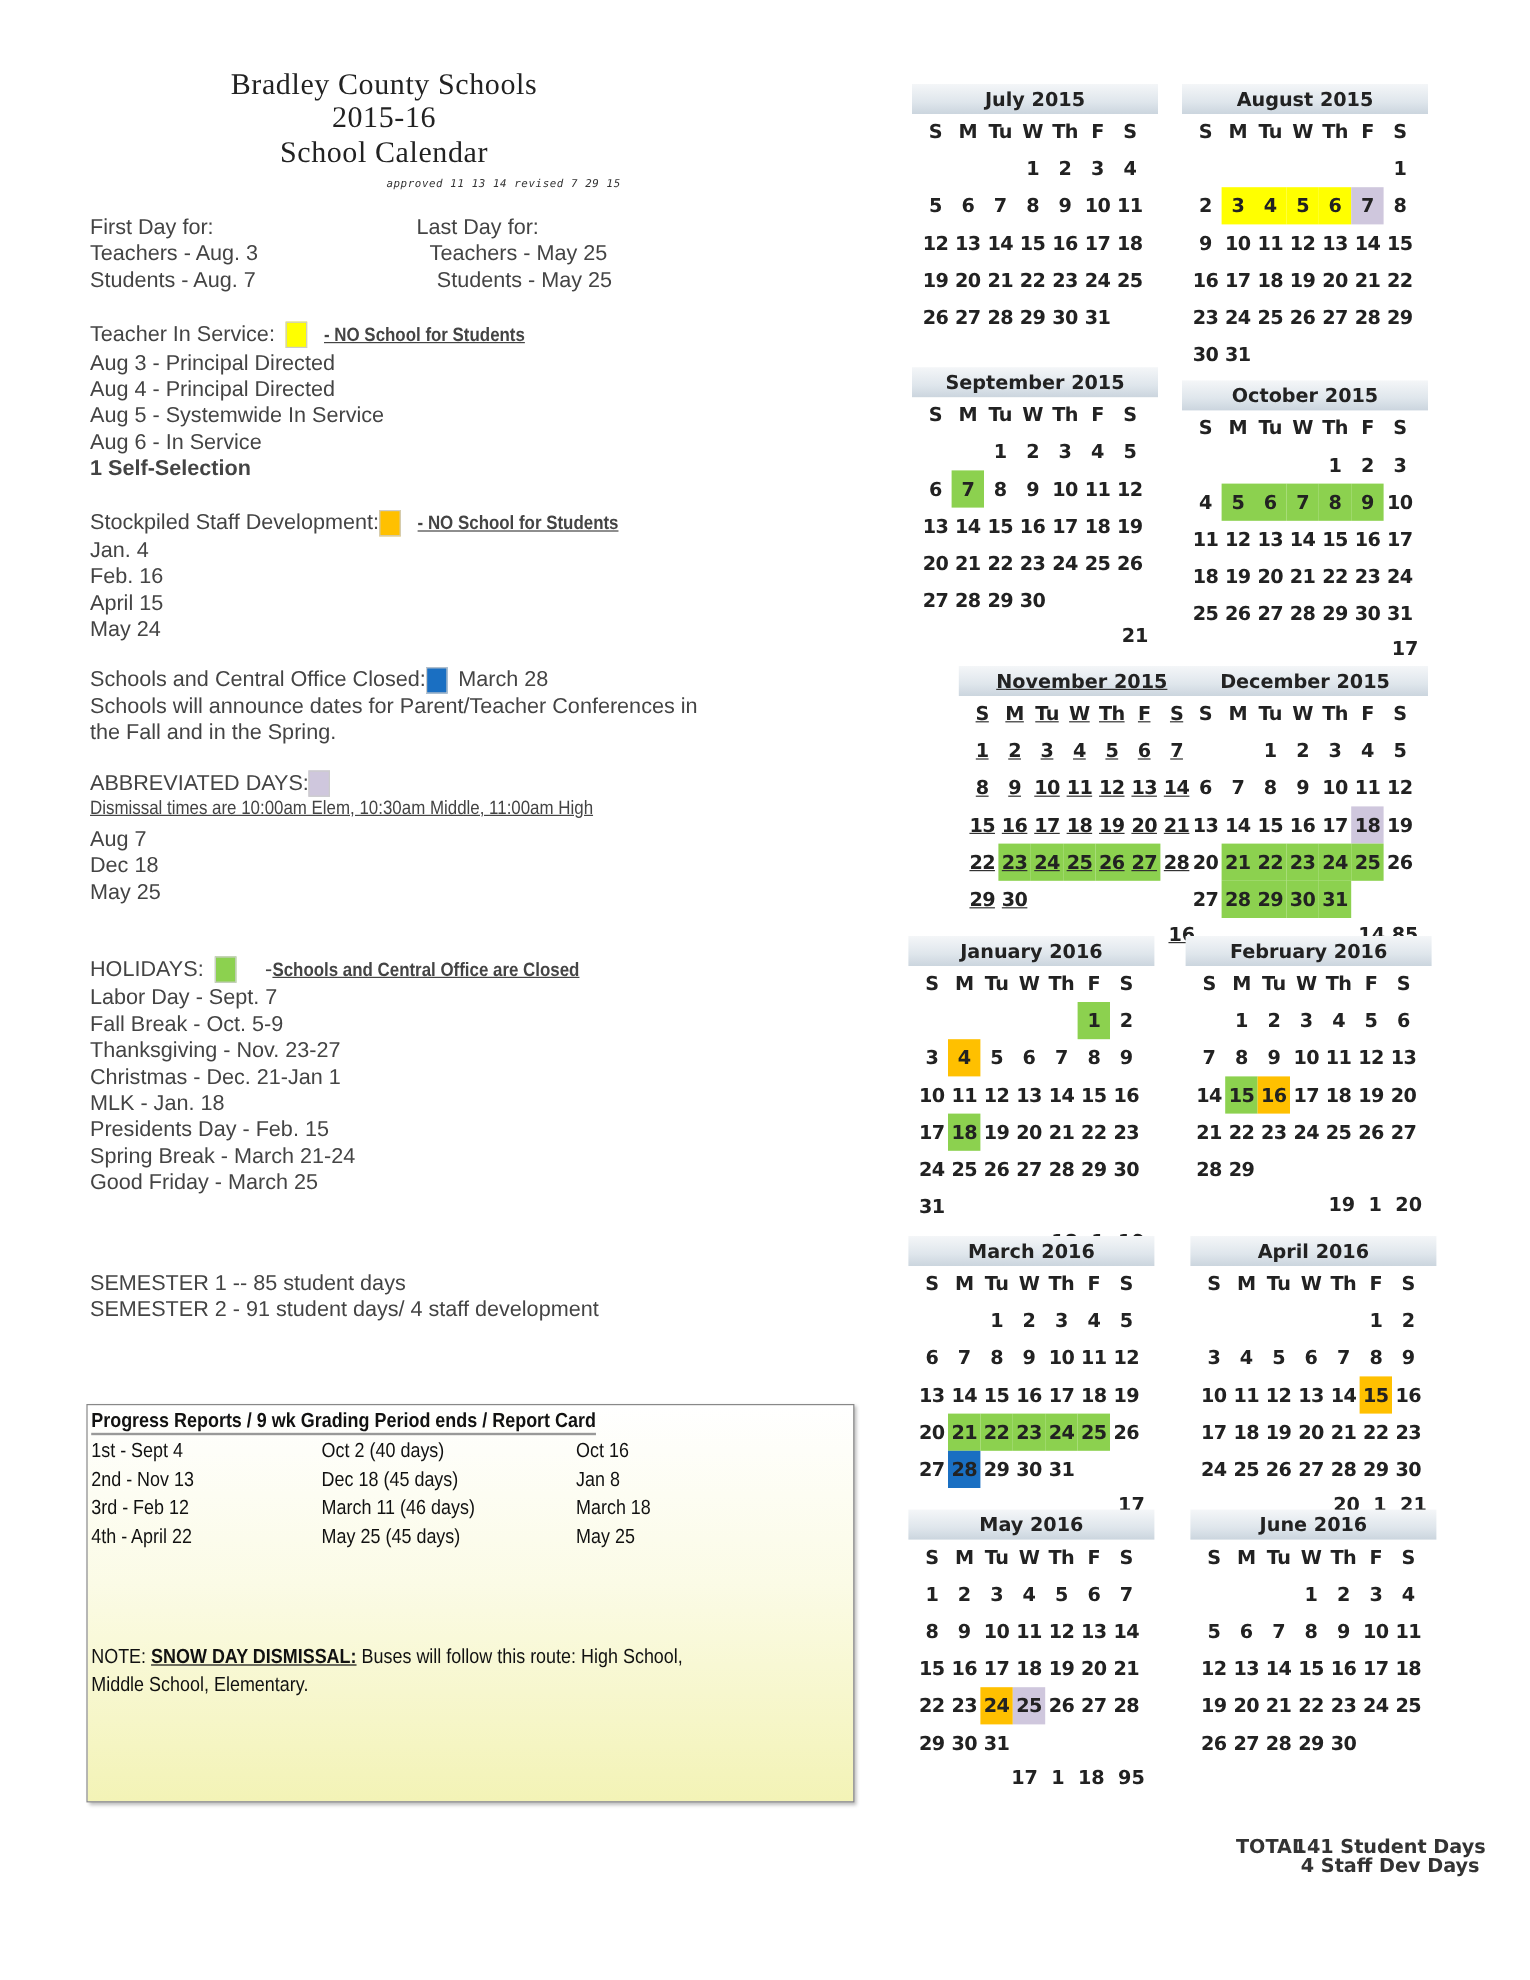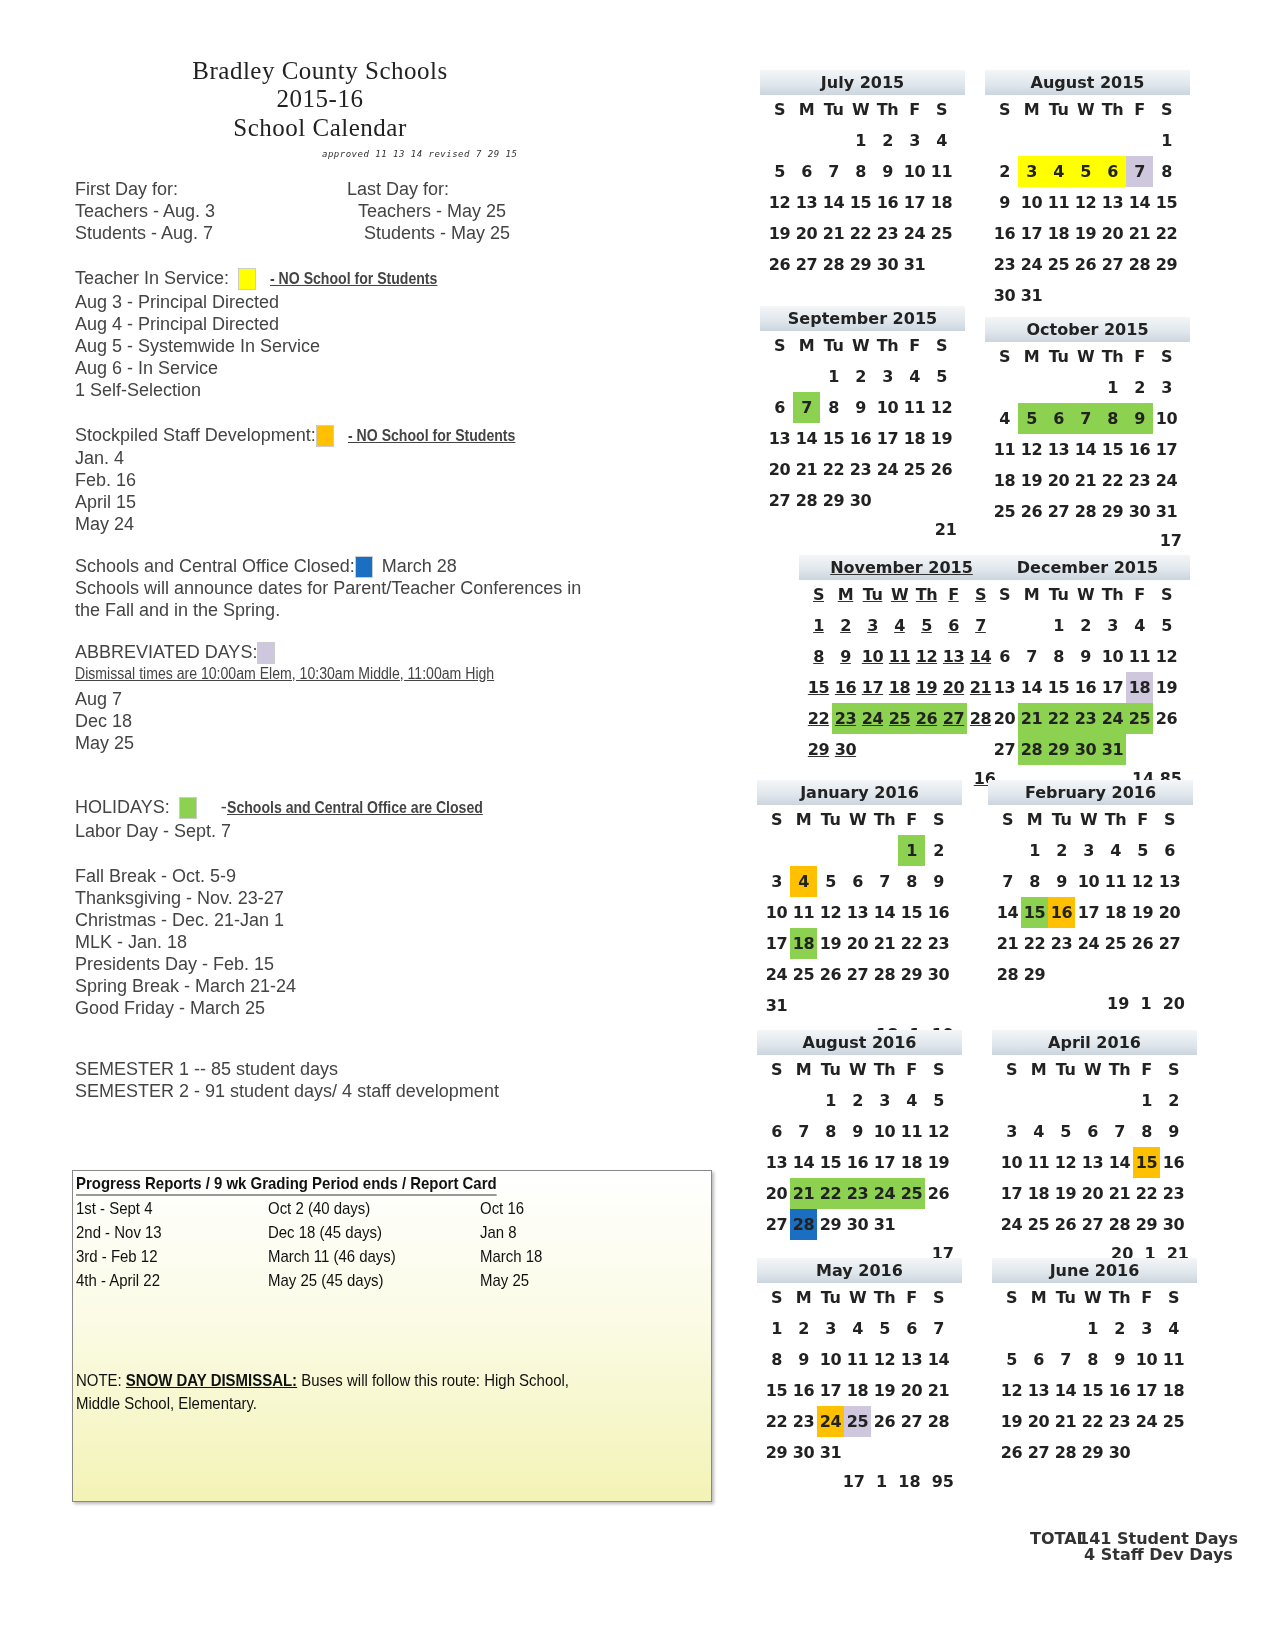--- a/index.html
+++ b/index.html
@@ -43,21 +43,21 @@
 <div class="abs lt" style="left:75px;top:267px;">
   <span>Teacher In Service:</span>
   <span class="swatch" style="background:#ffff00;"></span>
   &nbsp;<span class="bold-u">- NO School for Students</span>
 </div>
 <div class="abs lt" style="left:75px;top:291px;" id="inservice-list">
     <div style="height: 22px;">Aug 3 - Principal Directed</div>
     <div style="height: 22px;">Aug 4 - Principal Directed</div>
     <div style="height: 22px;">Aug 5 - Systemwide In Service</div>
     <div style="height: 22px;">Aug 6 - In Service</div>
-    <div style="height: 22px;">1 Self-Selection</div>
+    <div style="height: 22px; font-weight: bold;">1 Self-Selection</div>
   </div>
 
 <div class="abs lt" style="left:75px;top:424px;">
   <span>Stockpiled Staff Development:</span><span class="swatch" style="background:#ffc000;margin-left:0;"></span>
   &nbsp;<span class="bold-u">- NO School for Students</span>
 </div>
 <div class="abs lt" style="left:75px;top:447px;" id="stockpiled-list">
     <div style="height: 22px;">Jan. 4</div>
     <div style="height: 22px;">Feb. 16</div>
     <div style="height: 22px;">April 15</div>
@@ -81,21 +81,21 @@
     <div style="height: 22px;">May 25</div>
   </div>
 
 <div class="abs lt" style="left:75px;top:796px;">
   <span>HOLIDAYS:</span>
   <span class="swatch" style="background:#8cd14f;"></span>
   &nbsp;&nbsp;&nbsp;<span>-</span><span class="bold-u">Schools and Central Office are Closed</span>
 </div>
 <div class="abs lt" style="left:75px;top:820px;" id="holidays-list">
     <div style="height: 22px;">Labor Day - Sept. 7</div>
-    <div style="height: 22px; margin-top: 23px;">Fall Break - Oct. 5-9</div>
+    <div style="height: 22px;">Fall Break - Oct. 5-9</div>
     <div style="height: 22px;">Thanksgiving - Nov. 23-27</div>
     <div style="height: 22px;">Christmas - Dec. 21-Jan 1</div>
     <div style="height: 22px;">MLK - Jan. 18</div>
     <div style="height: 22px;">Presidents Day - Feb. 15</div>
     <div style="height: 22px;">Spring Break - March 21-24</div>
     <div style="height: 22px;">Good Friday - March 25</div>
   </div>
 
 <div class="abs lt" style="left:75px;top:1058px;">SEMESTER 1 -- 85 student days</div>
 <div class="abs lt" style="left:75px;top:1080px;">SEMESTER 2 - 91 student days/ 4 staff development</div>
@@ -487,21 +487,21 @@
         <div class="cell">24</div>
         <div class="cell">25</div>
         <div class="cell">26</div>
         <div class="cell">27</div>
         <div class="cell">28</div>
         <div class="cell">29</div>
       </div>
       <div style="text-align: right; margin-right: 8px; font-weight: bold; font-size: 16px; font-family: &quot;DejaVu Sans&quot;, sans-serif; color: rgb(34, 34, 34); white-space: pre; height: 28px; line-height: 28px;">19  1  20</div>
     </div>
     <div class="month" style="left: 757px; top: 1030px;">
-      <div class="mhead">August 2016</div>
+      <div class="mhead">March 2016</div>
       <div class="grid">
         <div class="cell dow">S</div>
         <div class="cell dow">M</div>
         <div class="cell dow">Tu</div>
         <div class="cell dow">W</div>
         <div class="cell dow">Th</div>
         <div class="cell dow">F</div>
         <div class="cell dow">S</div>
         <div class="cell"></div>
         <div class="cell"></div>

